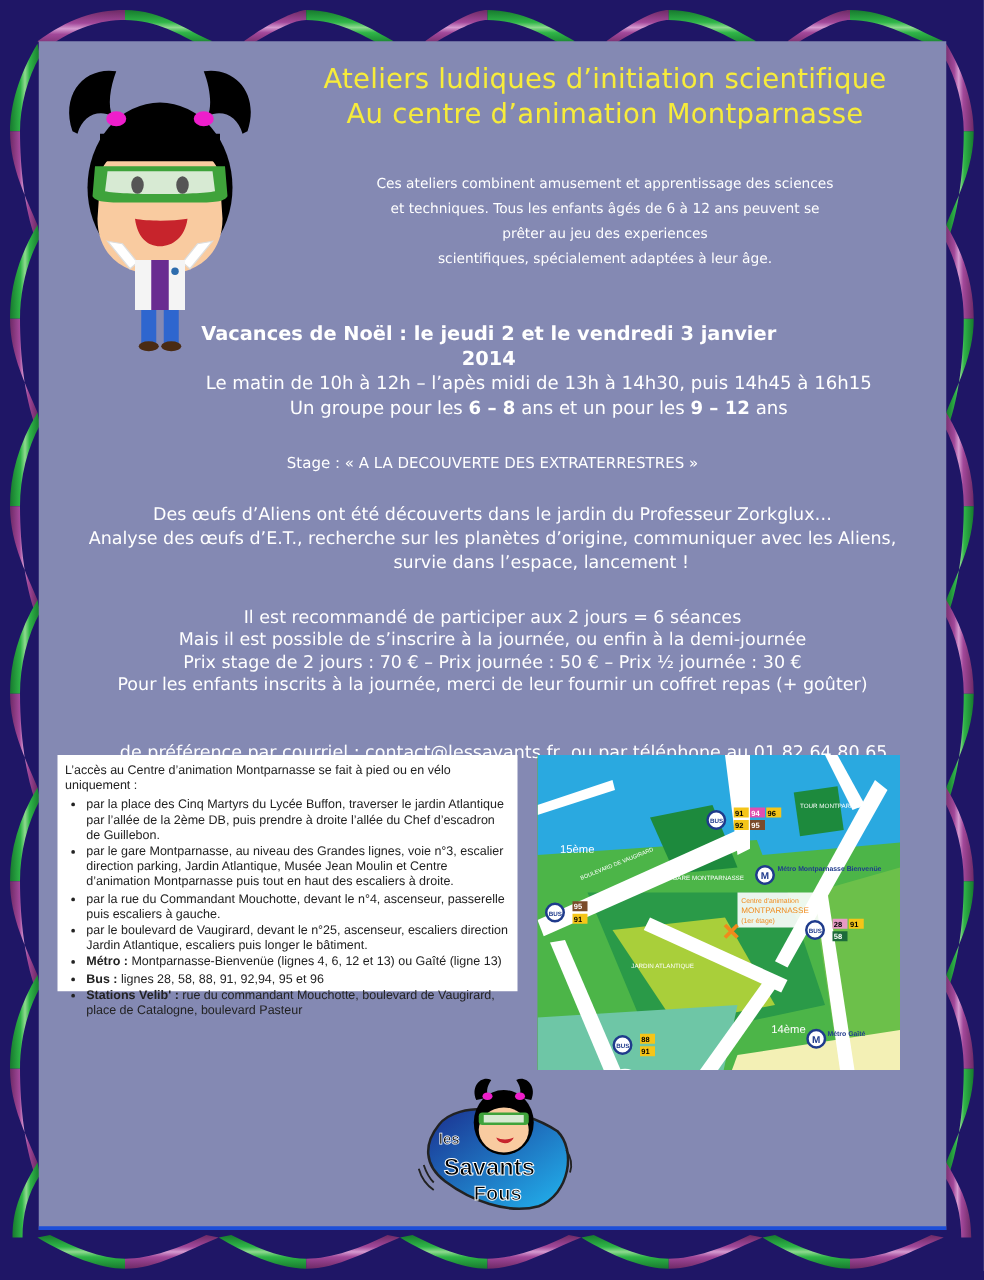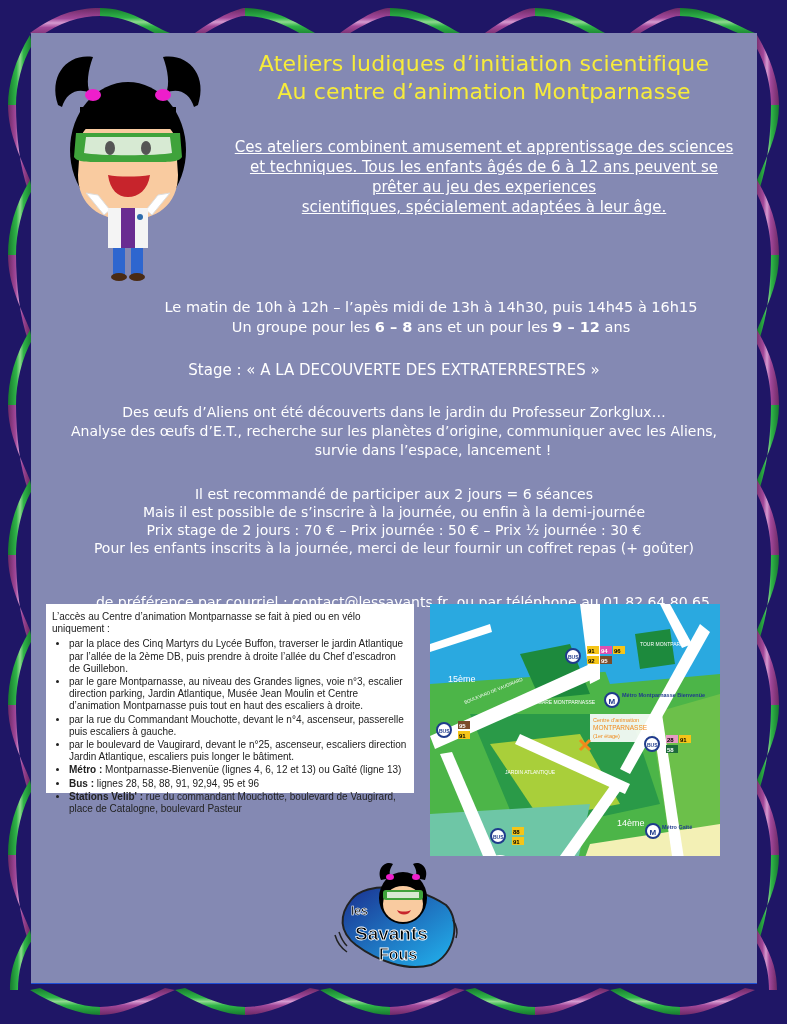--- a/index.html
+++ b/index.html
@@ -1,23 +1,23 @@
 <!DOCTYPE html>
 <html><head>
 <meta charset="utf-8">
 <style>
   html,body{margin:0;padding:0;}
   body{width:787px;height:1024px;background:#1f1666;position:relative;overflow:hidden;font-family:"DejaVu Sans",sans-serif;}
   .ribbon{position:absolute;}
-  .panel{position:absolute;left:31px;top:33px;width:726px;height:951px;background:#8489b3;border-bottom:1px solid #1d4ed8;box-sizing:border-box;}
+  .panel{position:absolute;left:31px;top:33px;width:726px;height:951px;background:#8489b3;border-bottom:3px solid #1d4ed8;box-sizing:border-box;}
   .mascot{position:absolute;left:48px;top:45px;width:160px;height:240px;}
   .center{position:absolute;left:0;width:100%;text-align:center;color:#fff;}
   .title{color:#f7ec3a;font-size:22px;line-height:28px;letter-spacing:0.2px;}
   .addr{font-size:13px;line-height:16px;}
-  .intro{font-size:15px;line-height:20px;text-decoration:underline;}
+  .intro{font-size:11px;line-height:20px;}
   .dates{font-size:15.5px;font-weight:bold;line-height:20px;}
   .body-txt{font-size:14px;line-height:18px;}
   .hl{font-weight:bold;}
   .infobox{position:absolute;left:15px;top:571px;width:368px;height:189px;background:#fff;color:#222;font-family:"Liberation Sans",sans-serif;font-size:10px;line-height:12.2px;padding:7px 6px 0 6px;box-sizing:border-box;}
   .infobox ul{margin:3px 0 0 0;padding-left:17px;}
   .infobox li{margin:0 0 1px 0;}
   .map{position:absolute;left:399px;top:571px;width:290px;height:252px;overflow:hidden;background:#4cb548;}
   .logo{position:absolute;left:290px;top:827px;width:150px;height:112px;}
   svg text{font-family:"Liberation Sans",sans-serif;}
 </style>
@@ -151,27 +151,28 @@
   </svg>
 
   <div class="center title" style="top:17px;left:183px;width:540px;">Ateliers ludiques d’initiation scientifique</div>
   <div class="center title" style="top:45px;left:183px;width:540px;">Au centre d’animation Montparnasse</div>
 
   <div class="center intro" style="top:104px;left:183px;width:540px;">Ces ateliers combinent amusement et apprentissage des sciences</div>
   <div class="center intro" style="top:124px;left:183px;width:540px;">et techniques. Tous les enfants âgés de 6 à 12 ans peuvent se</div>
   <div class="center intro" style="top:144px;left:183px;width:540px;">prêter au jeu des experiences</div>
   <div class="center intro" style="top:164px;left:183px;width:540px;">scientifiques, spécialement adaptées à leur âge.</div>
 
+  <div class="center dates" style="top:224px;left:120px;width:480px;">Vacances de Noël : le jeudi 2 et le vendredi 3 janvier 2014</div>
 
   <div class="center body-txt" style="top:265px;left:40px;width:720px;font-size:14.5px;">Le matin de 10h à 12h – l’apès midi de 13h à 14h30, puis 14h45 à 16h15</div>
   <div class="center body-txt" style="top:285px;left:40px;width:720px;font-size:14.5px;">
     <span>Un groupe pour les </span><span class="hl">6 – 8</span><span> ans et un pour les </span><span class="hl">9 – 12</span><span> ans</span>
   </div>
 
-  <div class="center body-txt" style="top:328px;font-size:15px;">Stage : « A LA DECOUVERTE DES EXTRATERRESTRES »</div>
+  <div class="center body-txt" style="top:328px;font-size:12px;">Stage : « A LA DECOUVERTE DES EXTRATERRESTRES »</div>
 
   <div class="center body-txt" style="top:370px;">Des œufs d’Aliens ont été découverts dans le jardin du Professeur Zorkglux…</div>
   <div class="center body-txt" style="top:389px;">Analyse des œufs d’E.T., recherche sur les planètes d’origine, communiquer avec les Aliens,</div>
   <div class="center body-txt" style="top:408px;padding-left:39px;">survie dans l’espace, lancement !</div>
 
   <div class="center body-txt" style="top:452px;">Il est recommandé de participer aux 2 jours = 6 séances</div>
   <div class="center body-txt" style="top:470px;">Mais il est possible de s’inscrire à la journée, ou enfin à la demi-journée</div>
   <div class="center body-txt" style="top:488px;">Prix stage de 2 jours : 70 € – Prix journée : 50 € – Prix ½ journée : 30 €</div>
   <div class="center body-txt" style="top:506px;">Pour les enfants inscrits à la journée, merci de leur fournir un coffret repas (+ goûter)</div>
   <div class="center body-txt" style="top:542px;white-space:pre;">

